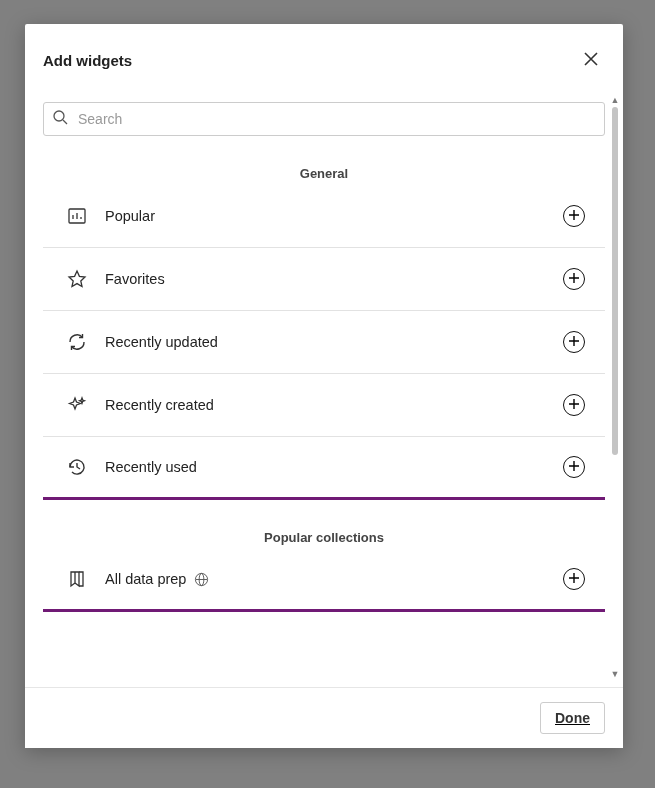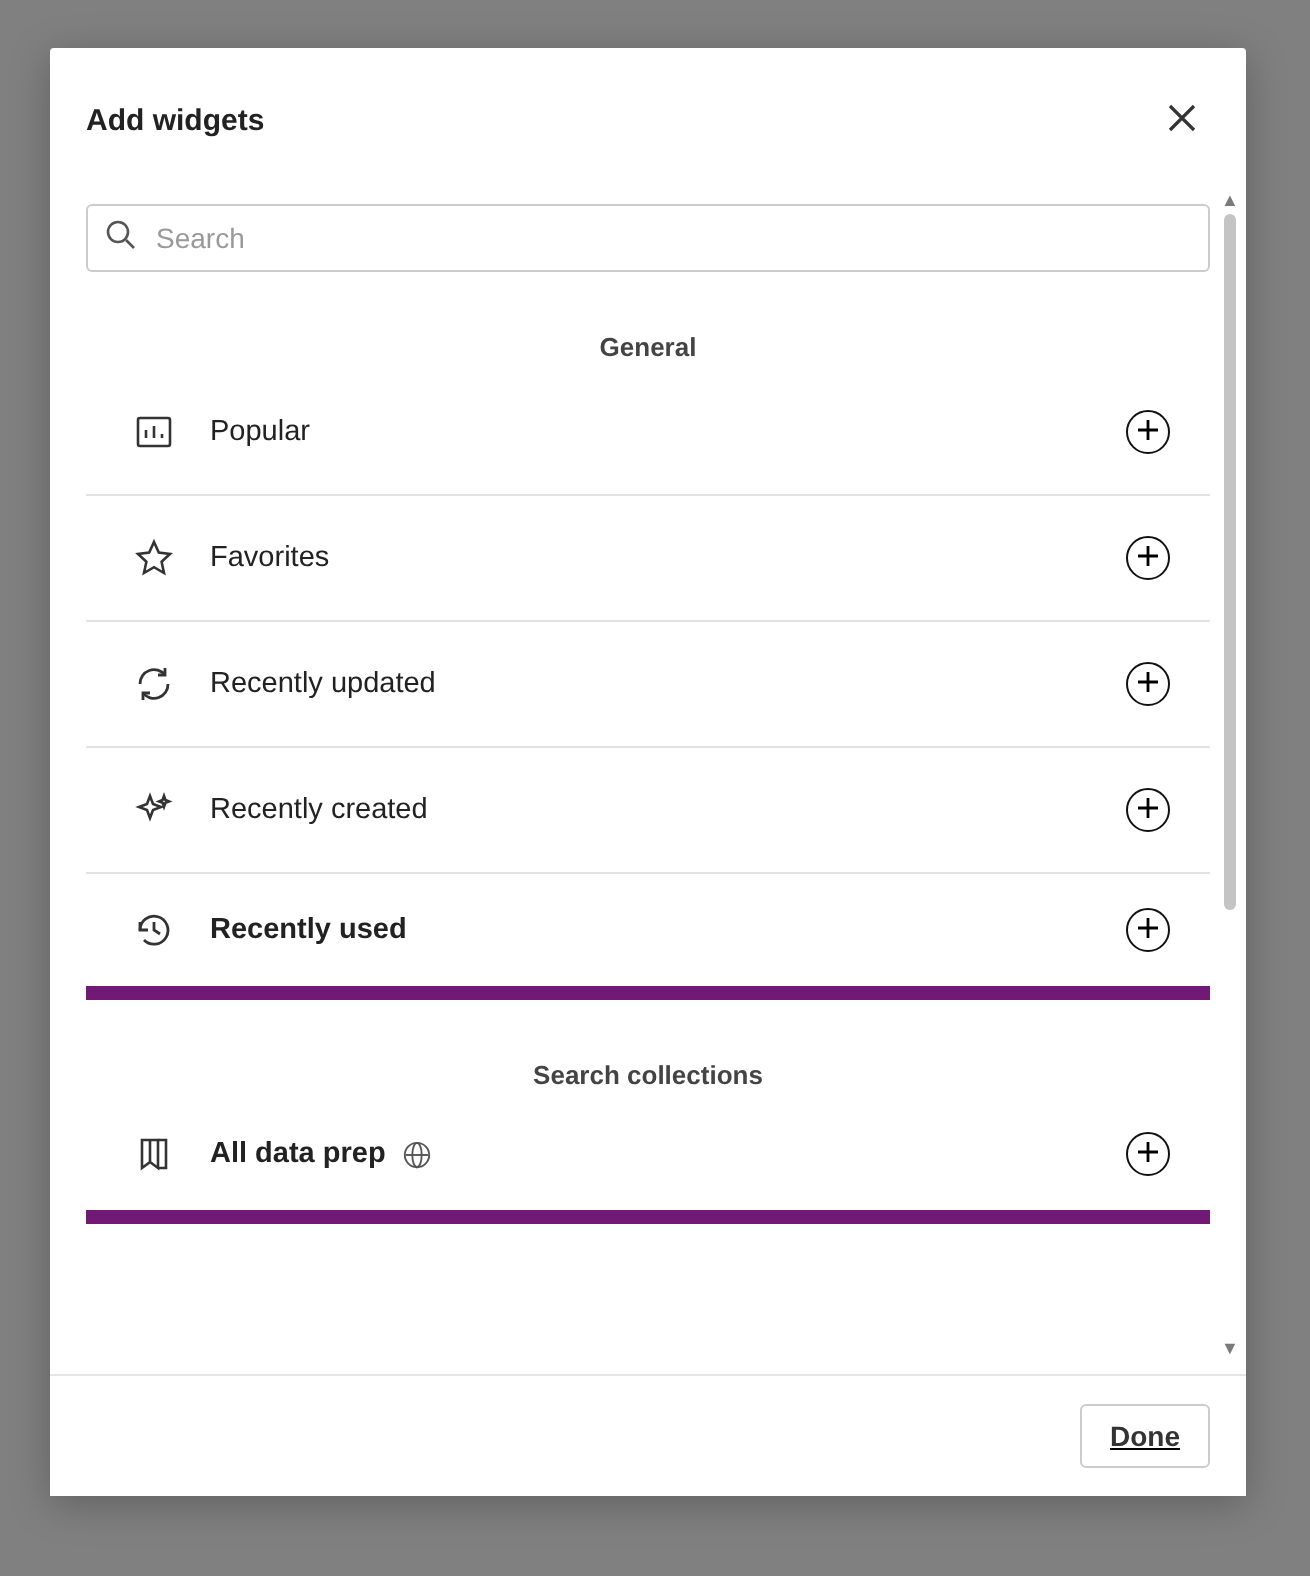--- a/index.html
+++ b/index.html
@@ -80,21 +80,21 @@
   }
   .list {}
   .row {
     display: flex;
     align-items: center;
     height: 63px;
     border-bottom: 1px solid #e2e2e2;
     padding-left: 24px;
     gap: 18px;
   }
-  .row:last-child { border-bottom: 7px solid #701a75; font-weight: bold; }
+  .row:last-child { border-bottom: 3px solid #701a75; }
   .row .leading { width: 20px; height: 20px; display: flex; align-items: center; justify-content: center; color: #333; flex-shrink: 0;}
   .row .label {
     flex: 1;
     font-size: 14.5px;
     color: #222;
     display: flex;
     align-items: center;
     gap: 8px;
   }
   .row .globe { width: 15px; height: 15px; color: #555; display:inline-flex; align-items:center; justify-content:center;}
@@ -260,21 +260,21 @@
               <span class="label">
                 <span>Recently used</span>
               </span>
               <button class="add">
                 <span><svg viewBox="0 0 12 12" stroke="currentColor" stroke-width="1.4" fill="none">
                     <path d="M6 1 L6 11 M1 6 L11 6"></path>
                   </svg></span>
               </button>
             </div>
           </div>
-          <div class="group-label">Search collections</div>
+          <div class="group-label">Popular collections</div>
           <div class="list">
             <div class="row">
               <span class="leading">
                 <svg viewBox="0 0 20 20" fill="none" stroke="currentColor" stroke-width="1.3">
                   <path d="M4 3 L4 17 L8 14 L8 3 Z M8 3 L12 3 L12 17 L8 14"></path>
                   <path d="M12 3 L16 3 L16 17 L12 17"></path>
                 </svg>
               </span>
               <span class="label">
                 <span>All data prep</span>

